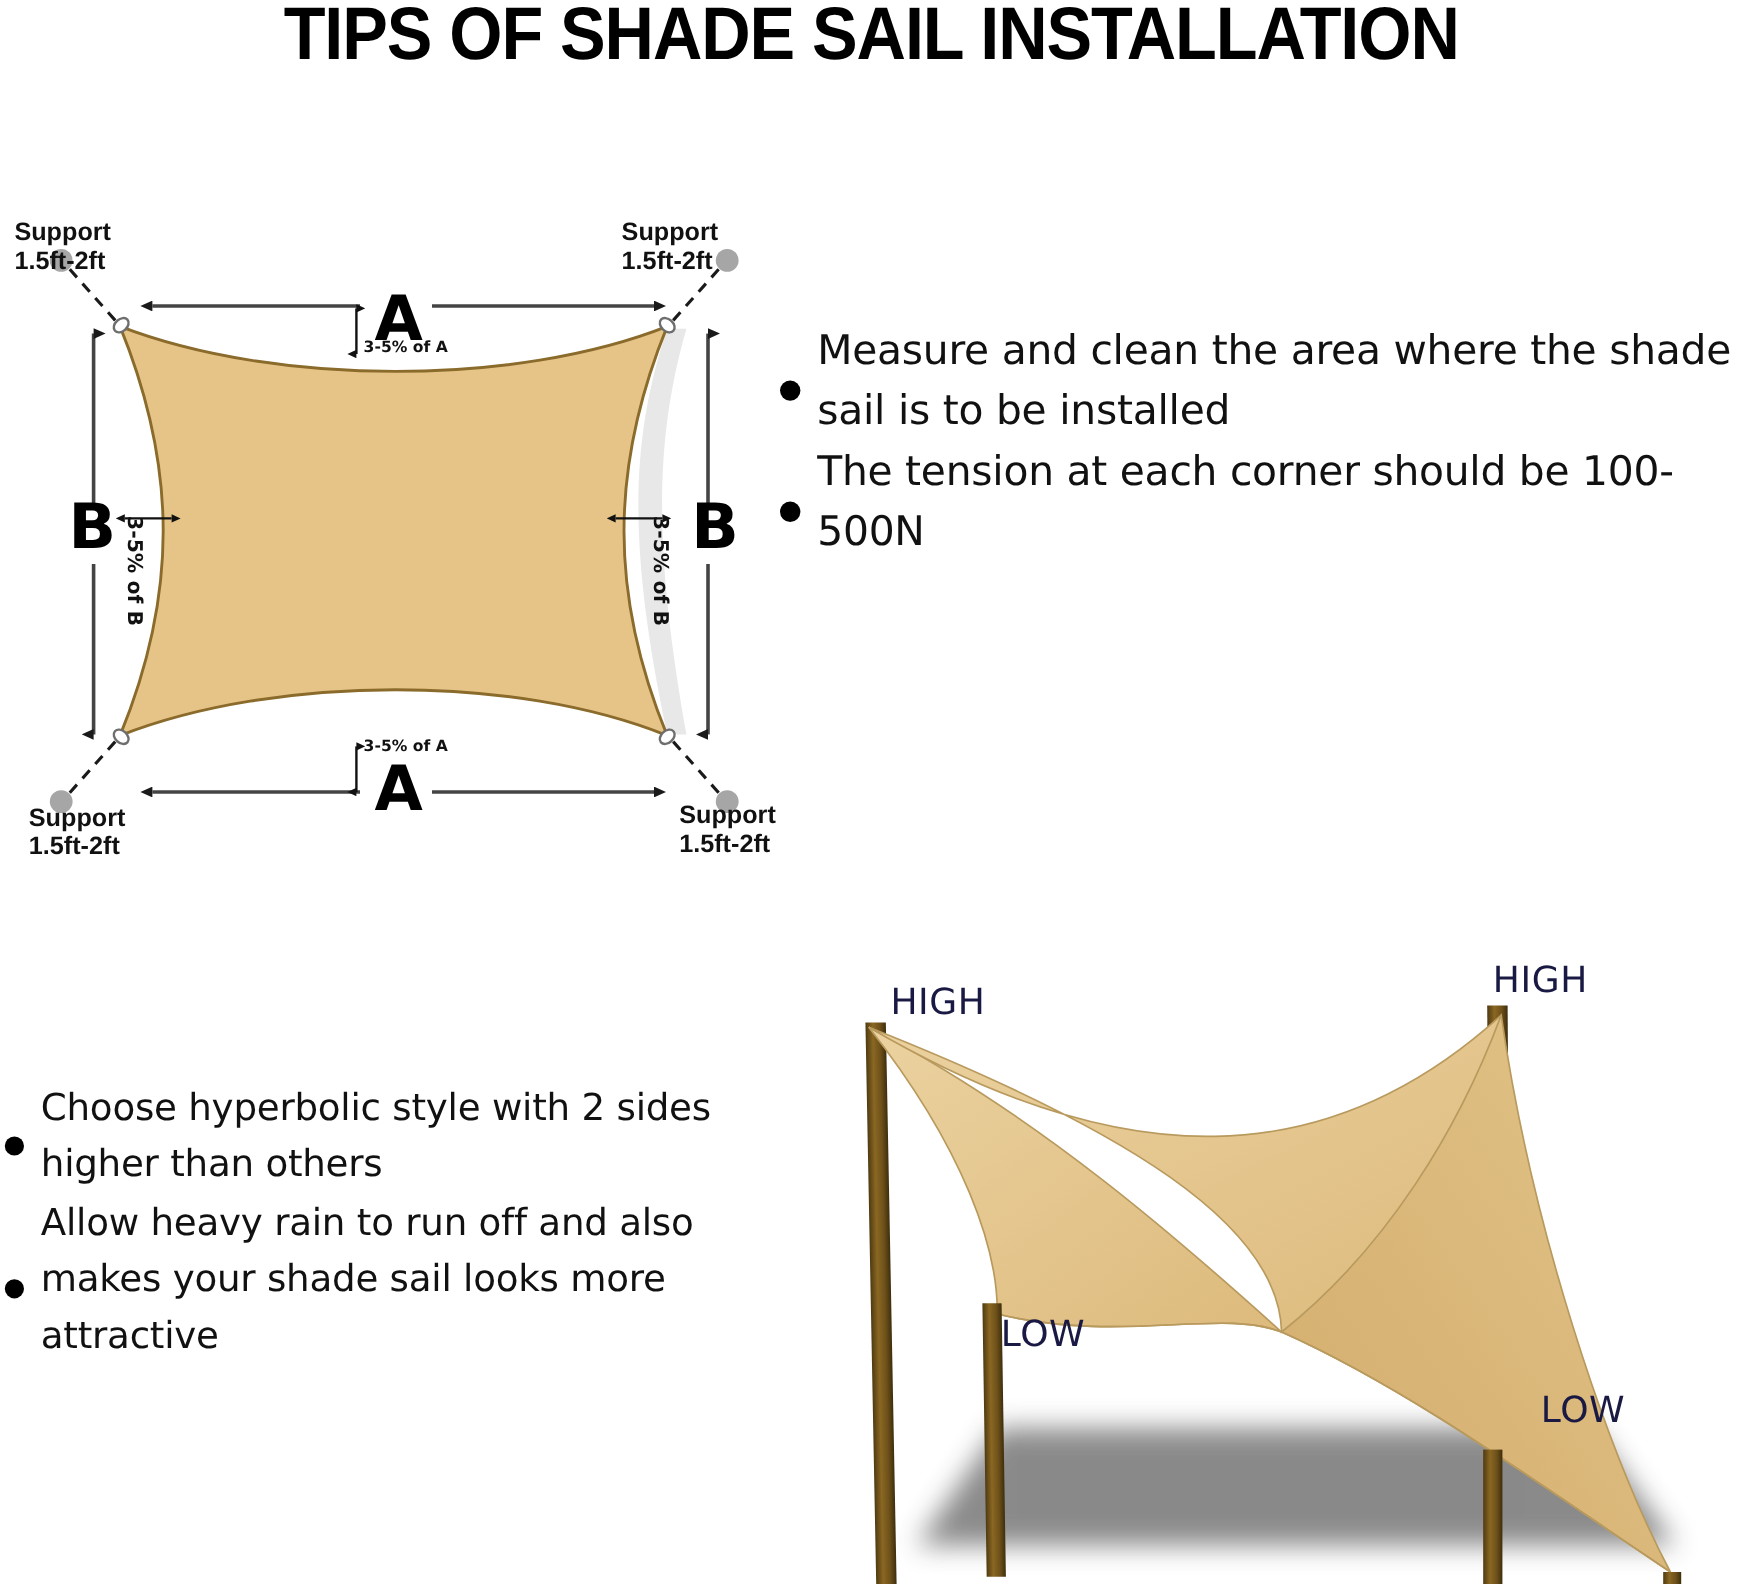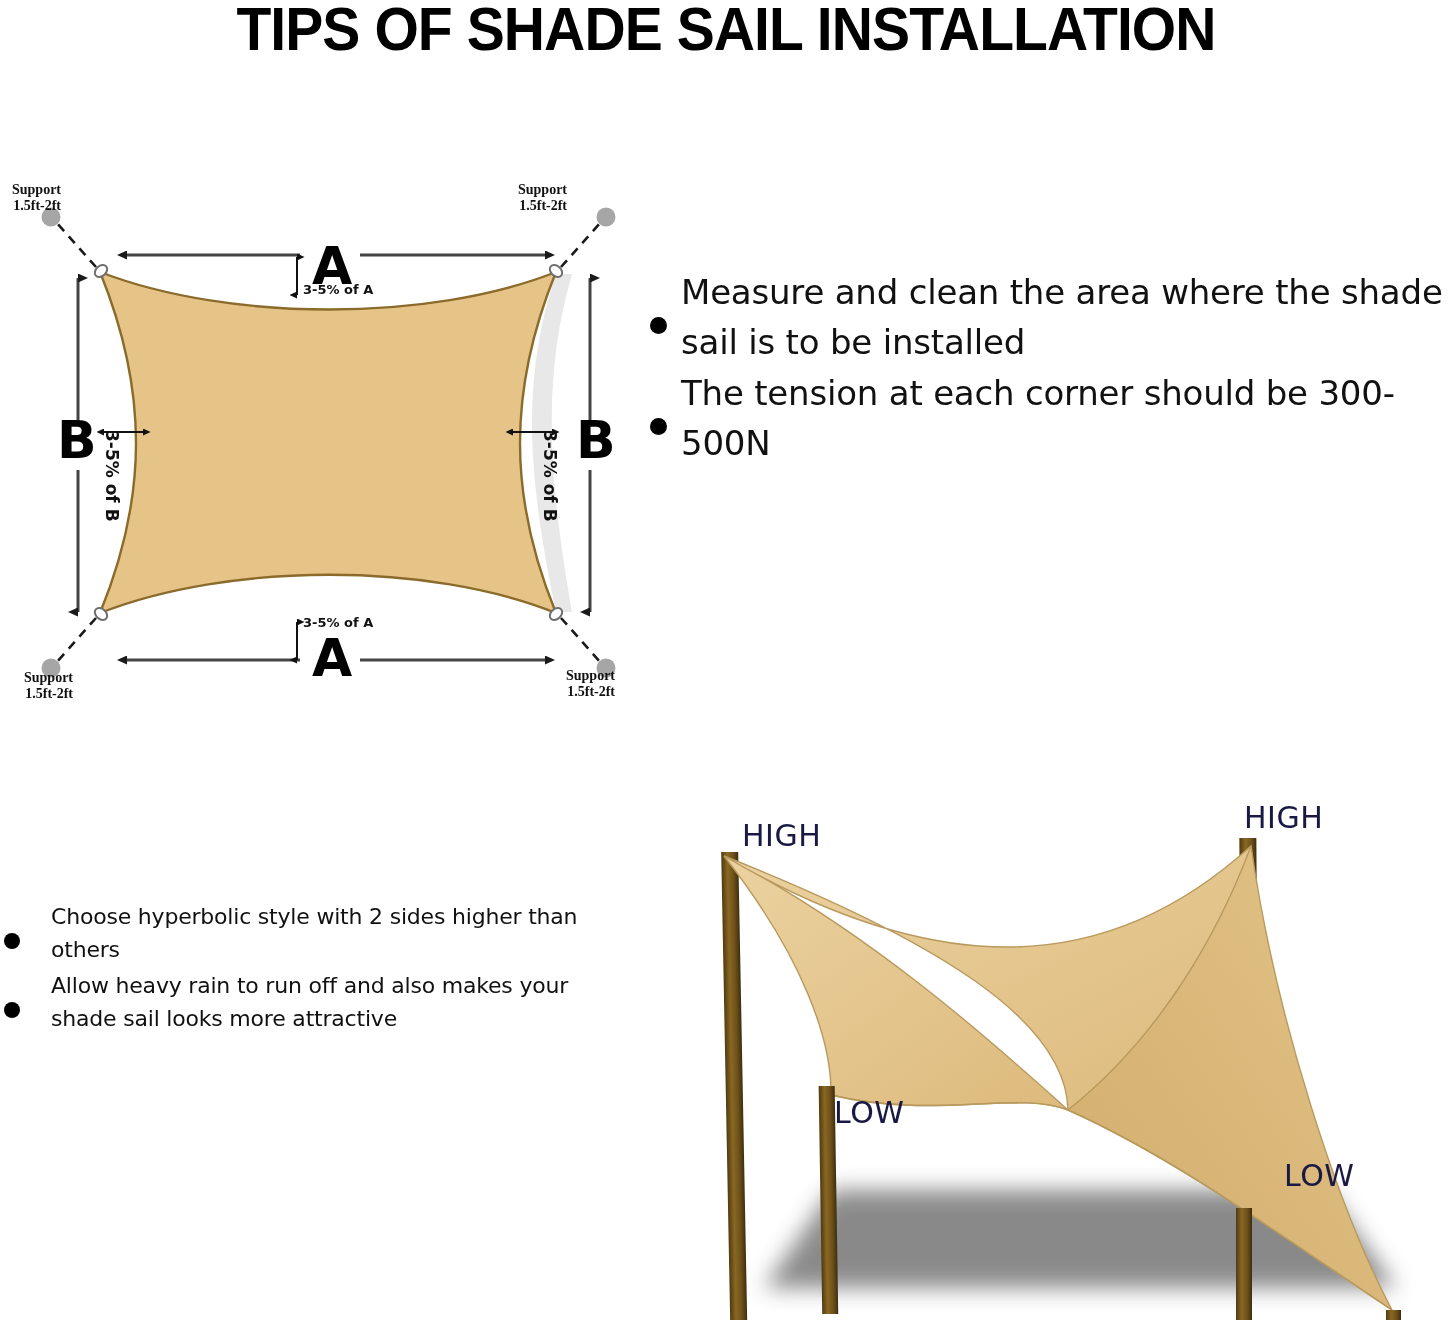--- a/index.html
+++ b/index.html
@@ -38,27 +38,26 @@
     position: absolute;
     left: 0;
     top: 160px;
     width: 660px;
     height: 580px;
   }
   #rect-diagram svg { display: block; }
 
   .sup-label {
     position: absolute;
-    font-family: Liberation Serif, serif;
+    font-family: Liberation Sans, sans-serif;
     font-weight: 600;
-    font-size: 14px;
+    font-size: 21px;
     line-height: 1.12;
     color: #111;
     white-space: nowrap;
-    text-align: right;
   }
   #sup-tl { left: 12px;  top: 22px; }
   #sup-tr { left: 518px; top: 22px; }
   #sup-bl { left: 24px;  top: 510px; }
   #sup-br { left: 566px; top: 508px; }
 
   .dim-letter {
     position: absolute;
     font-family: "DejaVu Sans", sans-serif;
     font-weight: bold;
@@ -125,21 +124,21 @@
   }
 
   
   #style-list {
     position: absolute;
     left: 4px;
     top: 900px;
     width: 620px;
   }
   #style-list .bullet-dot { margin-top: 15px; width: 16px; height: 16px; }
-  #style-list .bullet-text { font-size: 22px; line-height: 1.52; margin-left: 17px; }
+  #style-list .bullet-text { font-size: 31px; line-height: 1.52; }
 
   
   #hyper-diagram {
     position: absolute;
     left: 636px;
     top: 790px;
     width: 812px;
     height: 535px;
   }
   #hyper-diagram svg { display: block; }
@@ -263,21 +262,21 @@
   <div class="pct-v" id="pct-right">3-5% of B</div>
 </div>
 
 <div id="tips-list">
   <div class="bullet-row">
     <span class="bullet-dot"></span>
     <span class="bullet-text">Measure and clean the area where the shade sail is to be installed</span>
   </div>
   <div class="bullet-row">
     <span class="bullet-dot"></span>
-    <span class="bullet-text">The tension at each corner should be 300-500N</span>
+    <span class="bullet-text">The tension at each corner should be 100-500N</span>
   </div>
 </div>
 
 <div id="style-list">
   <div class="bullet-row">
     <span class="bullet-dot"></span>
     <span class="bullet-text">Choose hyperbolic style with 2 sides higher than others</span>
   </div>
   <div class="bullet-row">
     <span class="bullet-dot"></span>

